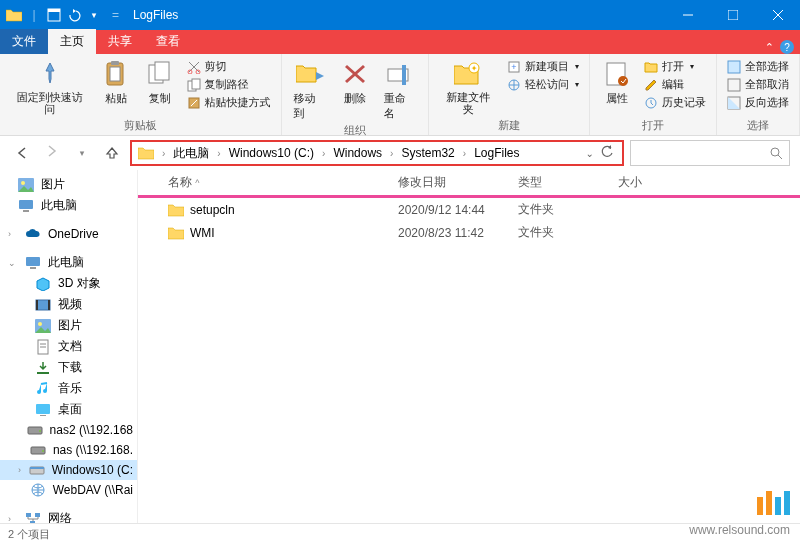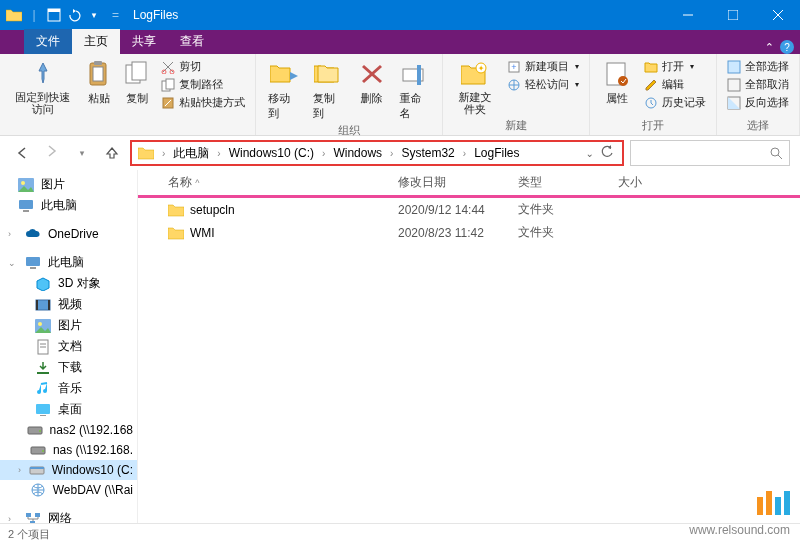--- a/index.html
+++ b/index.html
@@ -8,21 +8,21 @@
     
     .titlebar { height: 30px; background: #0078d7; display: flex; align-items: center; color: #fff; font-size: 12px; }
     .titlebar .qat { display: flex; align-items: center; gap: 4px; padding: 0 6px; }
     .titlebar .qat-icon { width: 16px; height: 22px; display: flex; align-items: center; justify-content: center; }
     .titlebar .title { flex: 1; padding-left: 2px; display: flex; align-items: center; }
     .titlebar .title-sep { margin: 0 6px; opacity: .6; }
     .win-controls { display: flex; }
     .win-btn { width: 45px; height: 30px; display: flex; align-items: center; justify-content: center; }
     
     
-    .tabs { height: 24px; background: #701a75; display: flex; align-items: flex-end; font-size: 12px; padding-left: 24px; }
+    .tabs { height: 24px; background: #ef4444; display: flex; align-items: flex-end; font-size: 12px; }
     .tab { padding: 4px 12px; color: #fff; cursor: pointer; }
     .tab.active { background: #f5f5f5; color: #000; text-align: center; }
     .tabs-right { margin-left: auto; display: flex; align-items: center; padding-right: 6px; gap: 6px; }
     
     
     .ribbon { height: 82px; background: #f5f5f5; border-bottom: 1px solid #ddd; display: flex; font-size: 11px; }
     .ribbon-group { display: flex; flex-direction: column; padding: 2px 6px; border-right: 1px solid #e5e5e5; }
     .ribbon-group-content { flex: 1; display: flex; align-items: flex-start; gap: 2px; }
     .ribbon-group-label { text-align: center; color: #666; font-size: 11px; padding-top: 2px; }
     .rb-big { display: flex; flex-direction: column; align-items: center; justify-content: flex-start; padding: 3px 6px 0 6px; gap: 2px; cursor: pointer; min-width: 36px; }
@@ -196,41 +196,33 @@
           <div class="icon-sm">
               <svg width="14" height="14">
                 <rect x="2" y="2" width="10" height="10" fill="#d9a95b" stroke="#a87d3a"></rect>
                 <path d="M4 10 L10 4" stroke="#fff" stroke-width="1"></path>
               </svg>
             </div>
           <span>粘贴快捷方式</span>
         </div>
       </div>
     </div>
+    <div class="ribbon-group-label">剪贴板</div>
   </div>
 
   <div class="ribbon-group">
     <div class="ribbon-group-content">
       <div class="rb-big">
         <div class="icon-lg">
             <svg width="28" height="24">
               <path d="M0 4h7l2 2h11v14H0z" fill="#ffd766" stroke="#d9a400"></path>
               <path d="M20 10 L28 14 L20 18" fill="#5b9bd5"></path>
             </svg>
           </div>
         <span>移动到</span>
-      </div>
-      <div class="rb-big">
-        <div class="icon-lg">
-            <svg width="28" height="24">
-              <path d="M0 4h7l2 2h11v14H0z" fill="#ffd766" stroke="#d9a400"></path>
-              <path d="M0 8h7l2 2h11v14H0z" fill="#ffe599" stroke="#d9a400" transform="translate(4,-4)"></path>
-            </svg>
-          </div>
-        <span>复制到</span>
       </div>
       <div class="rb-big">
         <div class="icon-lg">
             <svg width="22" height="24">
               <line x1="2" y1="4" x2="20" y2="20" stroke="#c0504d" stroke-width="3"></line>
               <line x1="20" y1="4" x2="2" y2="20" stroke="#c0504d" stroke-width="3"></line>
             </svg>
           </div>
         <span>删除</span>
       </div>

